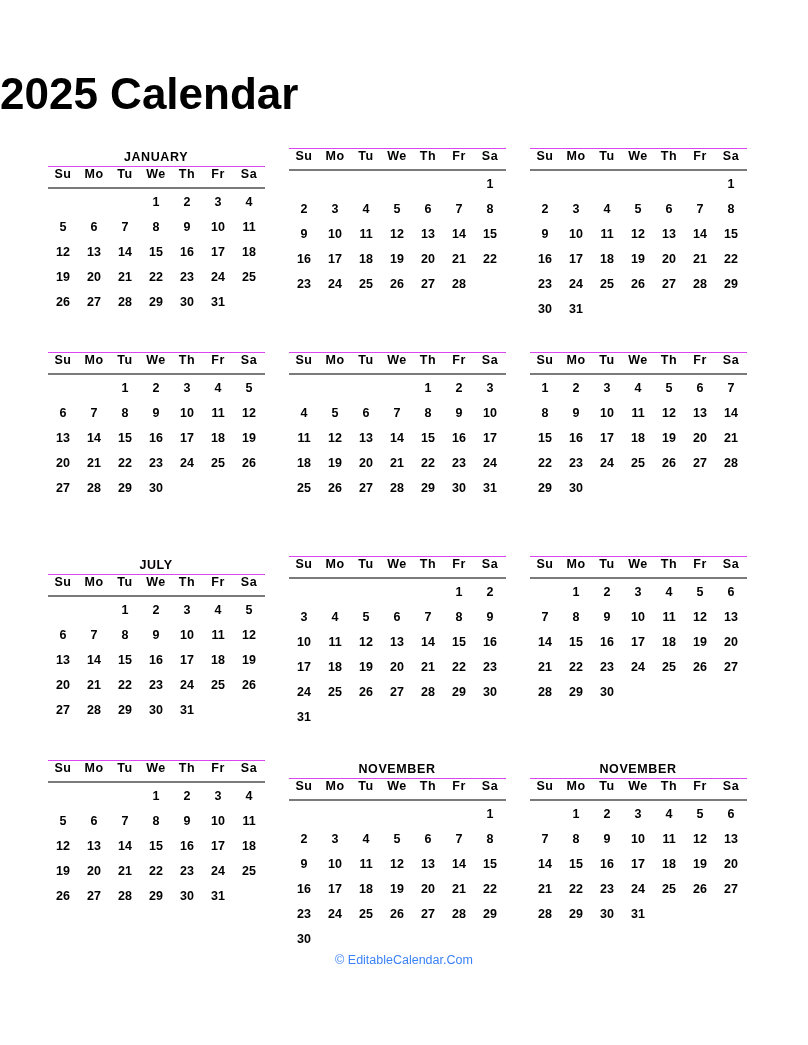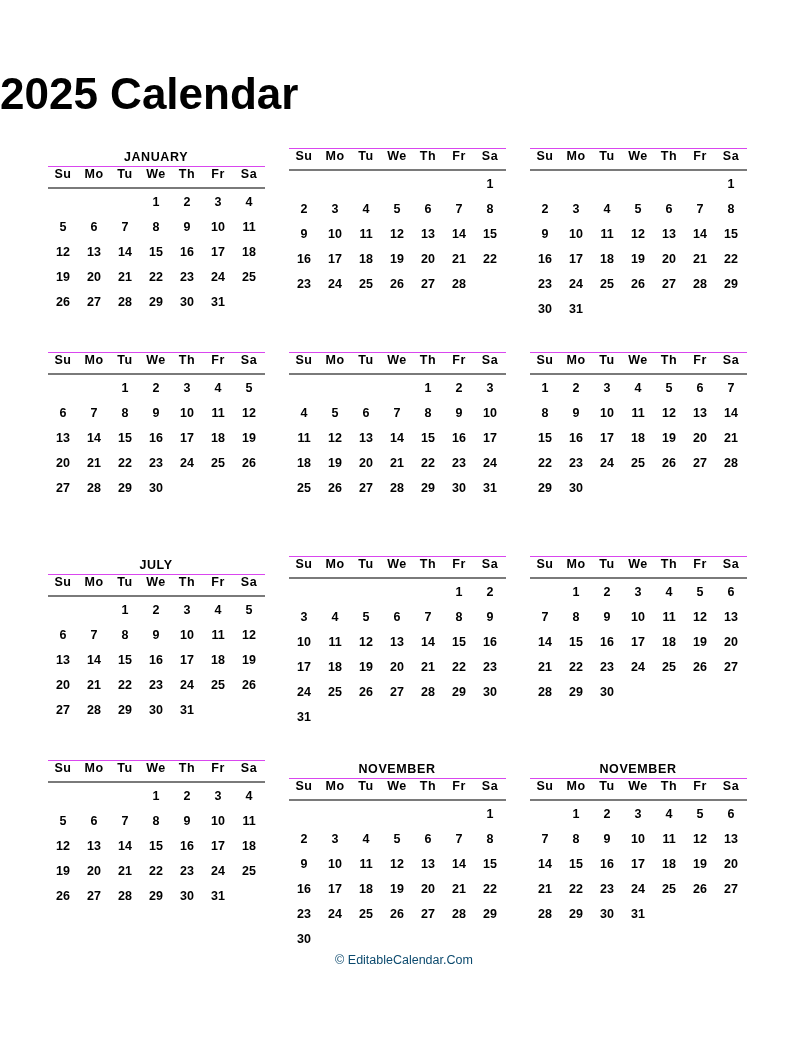--- a/index.html
+++ b/index.html
@@ -58,21 +58,21 @@
   .day {
     width: 31px;
     text-align: center;
     font-size: 12.5px;
     font-weight: 700;
   }
   .footer {
     text-align: center;
     font-size: 12.5px;
     margin-top: 2px;
-    color: #0c4a6e;
+    color: #3b82f6;
   }
 </style>
 </head>
 <body>
 
 <h1 class="page-title">2025 Calendar</h1>
 
 <div class="months">
   <section class="month">
     <h2 class="month-name">JANUARY</h2>

